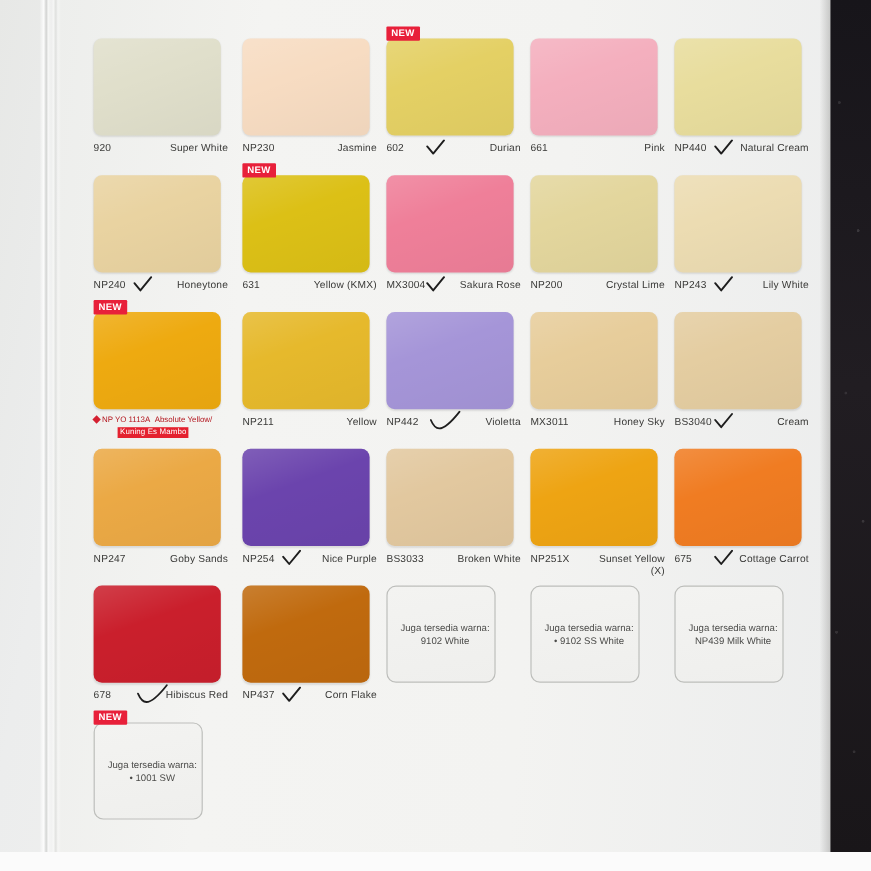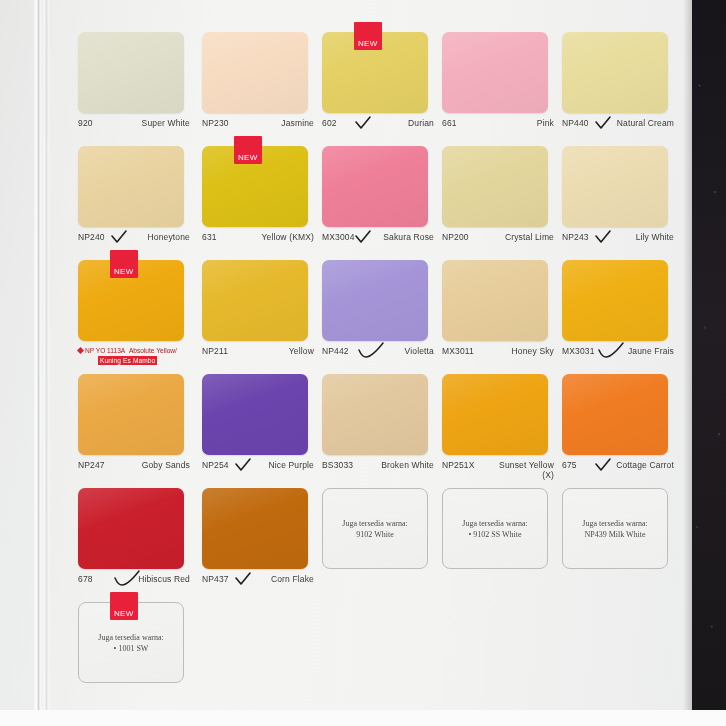--- a/index.html
+++ b/index.html
@@ -109,27 +109,26 @@
     pointer-events: none;
   }
 
   
   .new-badge {
     position: absolute;
     left: 0px; top: -10px;
     background: #e8203a;
     color: #ffffff;
     font-size: 8px;
-    font-weight: normal;
+    font-weight: bold;
     letter-spacing: .3px;
     line-height: 10px;
-    padding: 17px 4px 1px 4px;
+    padding: 1px 4px 1px 4px;
     border-radius: 1px;
     z-index: 4;
-    margin-left: 32px;
   }
 
   
   .caption {
     position: relative;
     width: 112px;
     margin-top: 5px;
     display: flex;
     justify-content: space-between;
     align-items: flex-start;
@@ -180,31 +179,30 @@
     margin-left: 20px;
     background: #e4212f;
     color: #fff;
     font-size: 6.6px;
     padding: 0px 2px;
     letter-spacing: .1px;
   }
 
   
   .infobox {
-    width: 106px;
+    width: 91px;
     height: 81px;
     border: 1px solid #bdbebb;
     border-radius: 8px;
     background: linear-gradient(170deg, #f3f3f1 0%, #efefed 100%);
     display: flex;
     align-items: center;
-    justify-content: center;
+    justify-content: flex-end;
     text-align: center;
     padding: 4px;
-    font-family: Liberation Serif, serif;
   }
   .infobox span {
     font-size: 8px;
     line-height: 11px;
     color: #4b4b49;
   }
 </style>
 </head>
 <body>
 
@@ -372,28 +370,28 @@
         <div style="position: relative;">
           <div class="chip" style="background: rgb(231, 205, 155);"></div>
         </div>
         <div class="caption">
           <span class="code">MX3011</span>
           <span class="cname">Honey Sky</span>
         </div>
       </div>
       <div class="cell">
         <div style="position: relative;">
-          <div class="chip" style="background: rgb(239, 176, 20);"></div>
-        </div>
-        <div class="caption">
-          <span class="code">MX3031</span>
-          <span class="cname">Jaune Frais</span>
-          <span class="tick swoosh">
-            <svg viewBox="0 0 26 18" width="26" height="18">
-              <path d="M1 8 Q4 15 8 15 Q14 15 25 1" fill="none" stroke="#1e1e1e" stroke-width="1.5" stroke-linecap="round"></path>
+          <div class="chip" style="background: rgb(228, 205, 161);"></div>
+        </div>
+        <div class="caption">
+          <span class="code">BS3040</span>
+          <span class="cname">Cream</span>
+          <span class="tick">
+            <svg viewBox="0 0 16 14" width="16" height="14">
+              <path d="M1 6 L6 12 L15 1" fill="none" stroke="#1e1e1e" stroke-width="1.6" stroke-linecap="round" stroke-linejoin="round"></path>
             </svg>
           </span>
         </div>
       </div>
       <div class="cell">
         <div style="position: relative;">
           <div class="chip" style="background: rgb(235, 169, 69);"></div>
         </div>
         <div class="caption">
           <span class="code">NP247</span>

